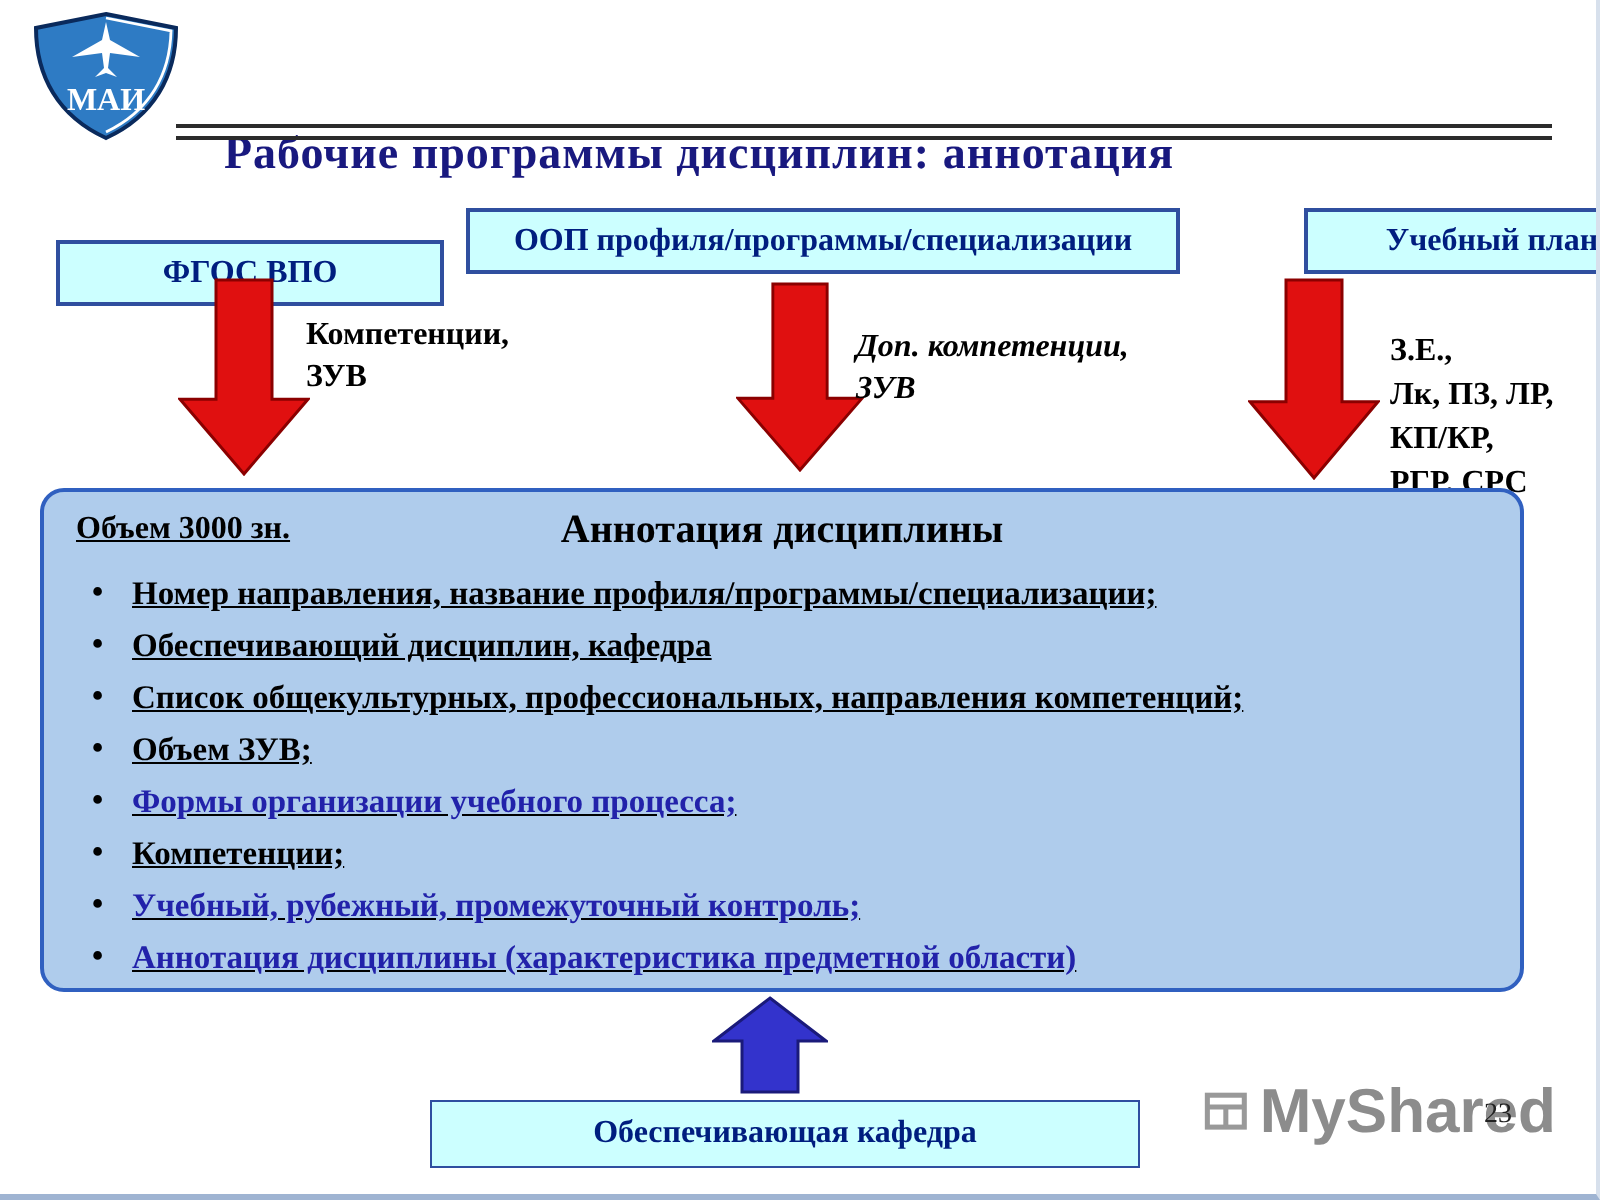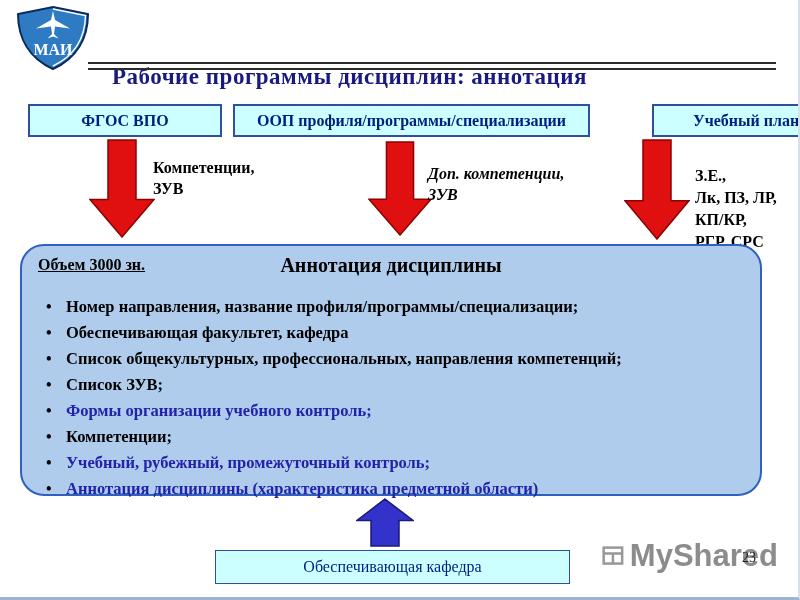--- a/index.html
+++ b/index.html
@@ -25,73 +25,73 @@
     border-top:2px solid #2b2b2b;border-bottom:2px solid #2b2b2b;
   }
   
   .tbox{
     position:absolute;top:104px;height:33px;
     background:#CCFFFF;border:2px solid #2F4F9F;
     display:flex;align-items:center;justify-content:center;
     font-size:16px;font-weight:bold;color:#001E7F;
     box-sizing:border-box;
   }
-  .tbox1{left:28px;width:194px;}
+  .tbox1{left:28px;width:194px;margin-top:16px;}
   .tbox2{left:233px;width:357px;}
   .tbox3{left:652px;width:188px;}
   
   .dArrow{position:absolute;}
   .dArrow1{left:89px;top:139px;width:66px;height:99px;}
   .dArrow2{left:368px;top:141px;width:64px;height:95px;}
   .dArrow3{left:624px;top:139px;width:66px;height:101px;}
   
   .alabel{
     position:absolute;font-size:16px;font-weight:bold;color:#000000;
     white-space:pre-line;line-height:21px;
   }
   .alabel1{left:153px;top:157px;}
   .alabel2{left:428px;top:163px;font-style:italic;}
   .alabel3{left:695px;top:145px;line-height:22px;margin-top:20px;}
   
   .panel{
     position:absolute;left:20px;top:244px;width:742px;height:252px;
-    background:#AFCCEC;border:2px solid #3060C0;border-radius:24px;
+    background:#AFCCEC;border:2px solid #3060C0;border-radius:12px;
     box-sizing:border-box;
   }
   .volume{
     position:absolute;left:16px;top:10px;
     font-size:16px;font-weight:bold;color:#000;text-decoration:underline;
   }
   .panel-heading{
     position:absolute;left:0;top:8px;width:100%;text-align:center;
     font-size:20px;font-weight:bold;color:#000;
   }
   .alist{
-    position:absolute;left:14px;top:48px;width:710px;
-    margin:0;padding:0;list-style:none;
+    position:absolute;left:14px;top:38px;width:710px;
+    margin:0;padding:0;list-style:none;text-decoration:underline;
   }
   .alist li{
     position:relative;padding-left:30px;
     font-size:16.5px;font-weight:bold;color:#000000;
     line-height:26px;
   }
   .alist li::before{
     content:"\2022";position:absolute;left:10px;top:0;
     font-size:16px;color:#000;
   }
   .alist li.blue{color:#2222AA;}
   .alist li.blue::before{color:#000;}
   
   .uArrow{position:absolute;left:356px;top:498px;width:58px;height:49px;}
   
   .bbox{
     position:absolute;left:215px;top:550px;width:355px;height:34px;
     background:#CCFFFF;border:1px solid #2E4FA0;
     display:flex;align-items:center;justify-content:center;
-    font-size:16px;font-weight:normal;color:#001E7F;
+    font-size:16px;font-weight:bold;color:#001E7F;
     box-sizing:border-box;
   }
   
   .watermark{
     position:absolute;left:602px;top:535px;width:176px;height:42px;
     display:flex;align-items:center;gap:6px;
     background:rgba(255,255,255,.75);
     font-family:"Liberation Sans", sans-serif;
     font-size:31px;font-weight:bold;color:#8C8C8C;
   }
@@ -142,24 +142,24 @@
   <div class="alabel alabel3">З.Е.,
 Лк, ПЗ, ЛР,
 КП/КР,
 РГР. СРС</div>
 
   <div class="panel">
     <div class="volume">Объем 3000 зн.</div>
     <div class="panel-heading">Аннотация дисциплины</div>
     <ul class="alist">
       <li>Номер направления, название профиля/программы/специализации;</li>
-      <li>Обеспечивающая факультет, кафедра</li>
+      <li>Обеспечивающий дисциплин, кафедра</li>
       <li>Список общекультурных, профессиональных, направления компетенций;</li>
-      <li>Список ЗУВ;</li>
-      <li class="blue">Формы организации учебного контроль;</li>
+      <li>Объем ЗУВ;</li>
+      <li class="blue">Формы организации учебного процесса;</li>
       <li>Компетенции;</li>
       <li class="blue">Учебный, рубежный, промежуточный контроль;</li>
       <li class="blue">Аннотация дисциплины (характеристика предметной области)</li>
     </ul>
   </div>
 
   <svg class="uArrow" viewBox="0 0 58 48" preserveAspectRatio="none">
     <polygon points="29,1 57,22 43,22 43,47 15,47 15,22 1,22" fill="#3333CC" stroke="#1A1A7A" stroke-width="1.5"></polygon>
   </svg>
 

